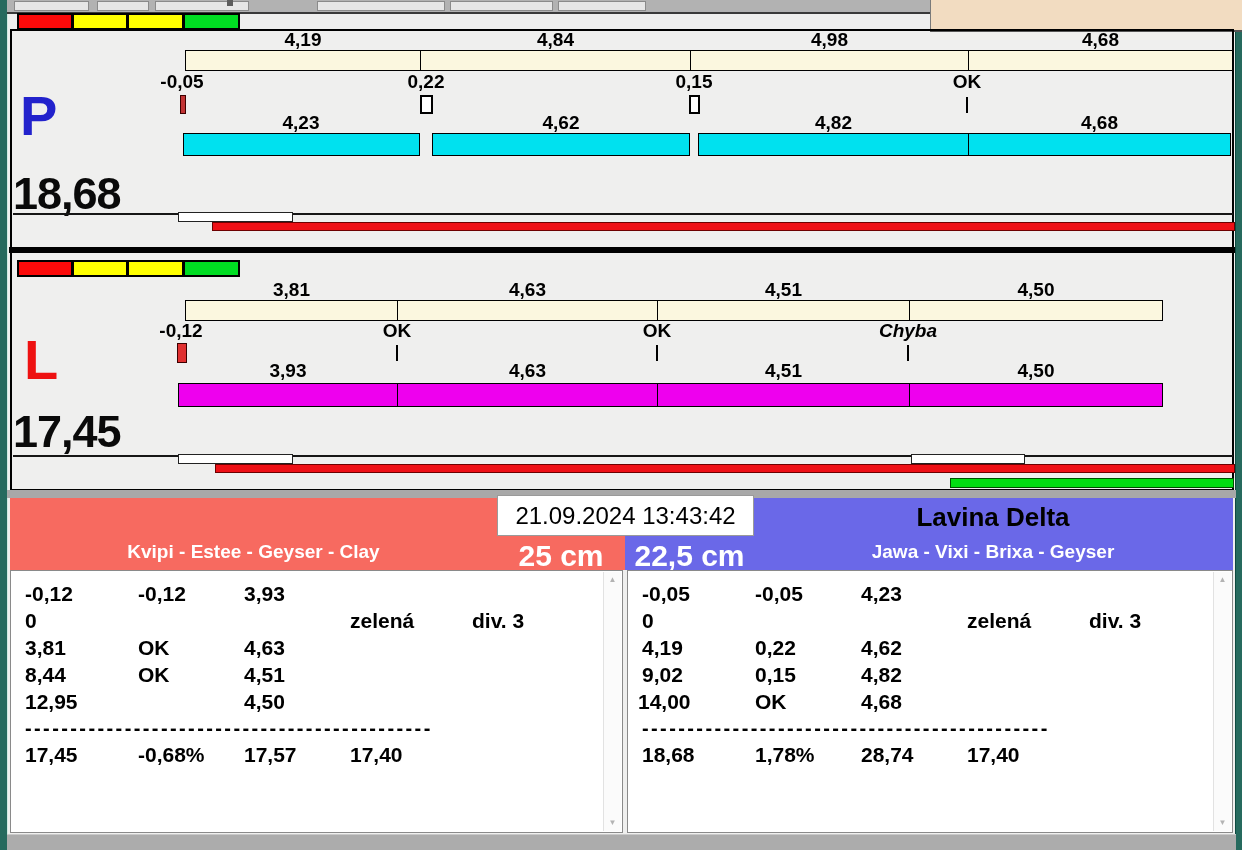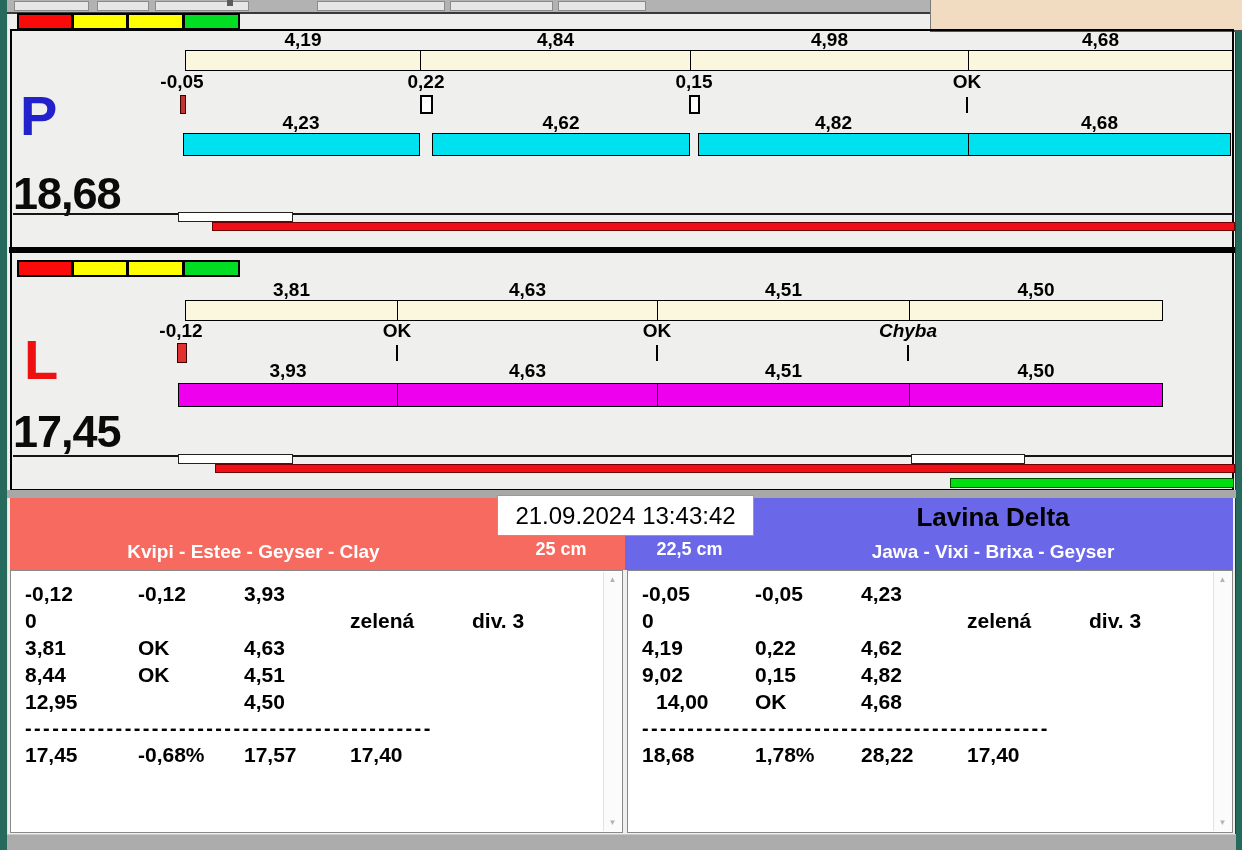--- a/index.html
+++ b/index.html
@@ -28,21 +28,21 @@
   .tickline{position:absolute;width:2px;background:#000;}
   .tickbox{position:absolute;box-sizing:border-box;}
   .thinline{position:absolute;height:2px;background:#161616;}
   .pbox{position:absolute;background:#fff;border:1px solid #222;box-sizing:border-box;}
   .pbar{position:absolute;border:1px solid #6d0000;box-sizing:border-box;}
   .gbar{position:absolute;border:1px solid #004d00;box-sizing:border-box;}
   
   .team-header{position:absolute;top:498px;height:72px;}
   .team-title{position:absolute;text-align:center;font-weight:bold;font-size:26px;color:#000;white-space:nowrap;}
   .team-roster{position:absolute;text-align:center;font-weight:bold;font-size:19px;color:#fff;white-space:nowrap;}
-  .team-dist{position:absolute;text-align:center;font-weight:bold;font-size:18px;color:#fff;white-space:nowrap;}
+  .team-dist{position:absolute;text-align:center;font-weight:bold;font-size:30px;color:#fff;white-space:nowrap;}
   .datetime-box{position:absolute;left:497px;top:495px;width:257px;height:41px;background:#fff;border:1px solid #9a9a9a;box-sizing:border-box;
                 text-align:center;line-height:39px;font-size:24px;color:#000;white-space:nowrap;}
   .ttable{position:absolute;top:570px;height:263px;background:#fff;border:1px solid #8a8a8a;box-sizing:border-box;overflow:hidden;}
   .cell{position:absolute;font-weight:bold;font-size:21px;line-height:22px;color:#000;white-space:pre;}
   .dashline{position:absolute;font-weight:bold;font-size:20px;letter-spacing:2.4px;line-height:14px;color:#000;white-space:nowrap;overflow:hidden;width:470px;}
   .sbar{position:absolute;top:1px;right:1px;bottom:1px;width:17px;background:#fbfbfb;border-left:1px solid #e2e2e2;}
   .sbtn{position:absolute;left:0;width:100%;text-align:center;font-size:8px;color:#b3b3b3;line-height:10px;cursor:pointer;}
 </style>
 </head>
 <body>
@@ -198,27 +198,27 @@
     <span class="cell" style="left:233px;top:12px;">4,23</span>
     <span class="cell" style="left:14px;top:39px;">0</span>
     <span class="cell" style="left:339px;top:39px;">zelená</span>
     <span class="cell" style="left:461px;top:39px;">div. 3</span>
     <span class="cell" style="left:14px;top:66px;">4,19</span>
     <span class="cell" style="left:127px;top:66px;">0,22</span>
     <span class="cell" style="left:233px;top:66px;">4,62</span>
     <span class="cell" style="left:14px;top:93px;">9,02</span>
     <span class="cell" style="left:127px;top:93px;">0,15</span>
     <span class="cell" style="left:233px;top:93px;">4,82</span>
-    <span class="cell" style="left:28px;top:120px;">14,00</span>
+    <span class="cell" style="left:10px;top:120px;">14,00</span>
     <span class="cell" style="left:127px;top:120px;">OK</span>
     <span class="cell" style="left:233px;top:120px;">4,68</span>
     <span class="dashline" style="left:14px;top:150px;">---------------------------------------------</span>
     <span class="cell" style="left:14px;top:173px;">18,68</span>
     <span class="cell" style="left:127px;top:173px;">1,78%</span>
-    <span class="cell" style="left:233px;top:173px;">28,22</span>
+    <span class="cell" style="left:233px;top:173px;">28,74</span>
     <span class="cell" style="left:339px;top:173px;">17,40</span>
     <div class="sbar">
       <div class="sbtn" style="top:3px;">▲</div>
       <div class="sbtn" style="bottom:3px;">▼</div>
     </div>
   </div>
 
   <div class="bottom-strip"></div>
 </div>
 

